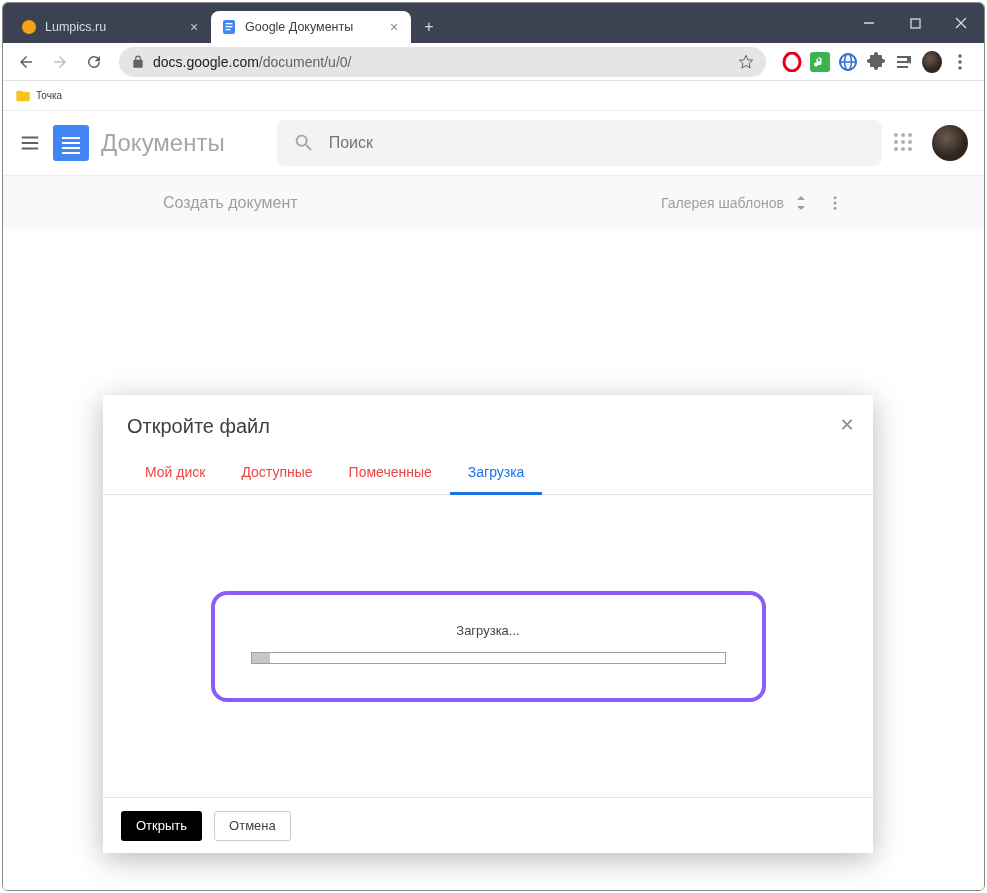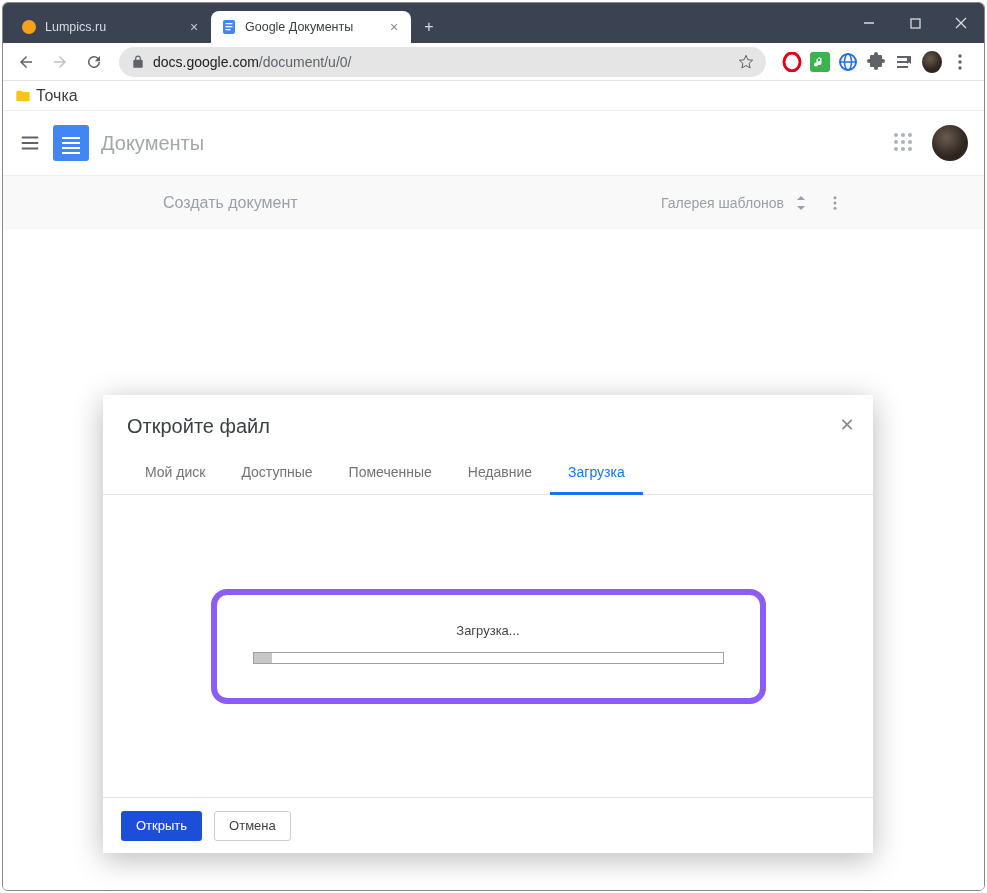--- a/index.html
+++ b/index.html
@@ -22,31 +22,31 @@
 .nav-btn { width: 30px; height: 30px; display: flex; align-items: center; justify-content: center; color: #5f6368; border-radius: 50%; }
 .nav-btn.disabled { color: #bdc1c6; }
 .addrbar { flex: 1; height: 30px; background: #e5e5e5; border-radius: 15px; display: flex; align-items: center; padding: 0 12px; gap: 8px; margin: 0 6px; }
 .addrbar .lock { color: #5f6368; }
 .addrbar .url { font-size: 14px; color: #202124; }
 .addrbar .url .rest { color: #5f6368; }
 .addrbar .star { margin-left: auto; color: #5f6368; }
 .ext-icons { display: flex; align-items: center; gap: 8px; padding: 0 6px; }
 .ext-icon { width: 20px; height: 20px; display: flex; align-items: center; justify-content: center; }
 
-.bookmarks { height: 30px; background: #fff; border-bottom: 1px solid #ececec; display: flex; align-items: center; padding: 0 12px; gap: 6px; font-size: 16px; color: #3c4043; }
+.bookmarks { height: 30px; background: #fff; border-bottom: 1px solid #ececec; display: flex; align-items: center; padding: 0 12px; gap: 6px; font-size: 10px; color: #3c4043; }
 .bm-folder { display: flex; align-items: center; gap: 5px; }
 .bm-folder svg { fill: #f5c518; }
 
 
 .app { background: #fff; position: relative; height: calc(100% - 108px); }
 .app-header { height: 64px; display: flex; align-items: center; padding: 0 16px; gap: 12px; }
 .menu-icon { color: #5f6368; }
 .docs-logo { width: 36px; height: 36px; background: #4285f4; border-radius: 3px; position: relative; display: flex; align-items: center; justify-content: center; }
 .docs-logo::before { content: ""; width: 18px; height: 2px; background: #fff; box-shadow: 0 5px 0 #fff, 0 10px 0 #fff, 0 -5px 0 #fff; position: absolute; }
-.app-title { font-size: 20px; color: #a3a7ab; font-weight: 400; }
+.app-title { font-size: 24px; color: #a3a7ab; font-weight: 400; }
 .search-wrap { margin-left: 40px; flex: 1; max-width: 680px; height: 46px; background: #f1f3f4; border-radius: 8px; display: flex; align-items: center; padding: 0 16px; gap: 14px; }
 .search-wrap svg { fill: #a3a7ab; }
 .search-input { border: none; background: transparent; font-size: 16px; color: #5f6368; outline: none; flex: 1; }
 .header-right { margin-left: auto; display: flex; align-items: center; gap: 18px; }
 .apps-grid { width: 20px; height: 20px; display: grid; grid-template-columns: repeat(3,4px); grid-template-rows: repeat(3,4px); gap: 3px; }
 .apps-grid span { background: #aeb2b7; border-radius: 50%; }
 .avatar { width: 36px; height: 36px; border-radius: 50%; background: radial-gradient(circle at 40% 35%, #6b5b4e 0%, #2e2520 60%); }
 
 .create-row { height: 54px; display: flex; align-items: center; padding: 0 140px 0 160px; background: #f9f9f9; border-top: 1px solid #eee; }
 .create-label { font-size: 16px; color: #9aa0a6; }
@@ -60,30 +60,30 @@
 .doc-card .doc-title { font-size: 14px; color: #3c4043; white-space: nowrap; overflow: hidden; text-overflow: ellipsis; margin-bottom: 6px; }
 .doc-card .doc-sub { display: flex; align-items: center; gap: 6px; font-size: 12px; color: #7d8085; }
 .mini-doc-icon { width: 16px; height: 16px; background: #4285f4; border-radius: 2px; position: relative; }
 .mini-doc-icon::before { content:""; position:absolute; left:3px; right:3px; top:4px; height:1.5px; background:#fff; box-shadow: 0 3px 0 #fff, 0 6px 0 #fff; }
 
 
 .modal { position: absolute; left: 100px; top: 284px; width: 770px; height: 458px; background: #fff; box-shadow: 0 6px 28px rgba(0,0,0,0.28); display: flex; flex-direction: column; }
 .modal-title { font-size: 20px; color: #3c4043; padding: 20px 24px 6px; }
 .modal-close { position: absolute; right: 14px; top: 18px; color: #8a8d91; font-size: 18px; cursor: pointer; width: 24px; height: 24px; display: flex; align-items: center; justify-content: center; }
 .modal-tabs { display: flex; gap: 0; padding: 10px 24px 0; border-bottom: 1px solid #e3e3e3; }
-.modal-tab { padding: 10px 18px 12px; font-size: 14px; color: #737373; cursor: pointer; }
+.modal-tab { padding: 10px 18px 12px; font-size: 14px; color: #ef4444; cursor: pointer; }
 .modal-tab.active { color: #1a73e8; border-bottom: 3px solid #1a73e8; margin-bottom: -1px; font-weight: 500; }
 .modal-body { flex: 1; display: flex; align-items: center; justify-content: center; position: relative; }
-.highlight-box { border: 6px solid #8b5cf6; border-radius: 16px; padding: 28px 36px 34px; width: 555px; }
+.highlight-box { border: 4px solid #8b5cf6; border-radius: 16px; padding: 28px 36px 34px; width: 555px; }
 .loading-label { text-align: center; font-size: 13px; color: #444; margin-bottom: 14px; }
 .progress { width: 100%; height: 12px; border: 1px solid #9f9f9f; background: #fff; }
 .progress-fill { width: 4%; height: 100%; background: #c7c7c7; }
 .modal-footer { height: 56px; border-top: 1px solid #e3e3e3; display: flex; align-items: center; padding: 0 18px; gap: 12px; }
 .btn { height: 30px; padding: 0 14px; font-size: 13px; border-radius: 3px; display: flex; align-items: center; cursor: pointer; border: 1px solid transparent; }
-.btn-primary { background: #1d4ed8; color: #fff; }
+.btn-primary { background: #000000; color: #fff; }
 .btn-secondary { background: #fff; color: #404040; border-color: #ccc; }
 
 svg { display: block; }
 </style>
 </head>
 <body>
 
 <div class="browser-frame">
 
   <div class="titlebar">
@@ -212,20 +212,26 @@
 
   <div class="app">
     <div class="app-header">
       <div class="menu-icon">
           <svg width="22" height="22" viewBox="0 0 24 24">
             <path d="M3 6h18M3 12h18M3 18h18" stroke="#5f6368" stroke-width="2"></path>
           </svg>
         </div>
       <div class="docs-logo"></div>
       <div class="app-title">Документы</div>
+      <div class="search-wrap">
+        <svg width="22" height="22" viewBox="0 0 24 24">
+            <path d="M15.5 14h-.8l-.3-.3a6.5 6.5 0 1 0-.7.7l.3.3v.8l5 5 1.5-1.5-5-5zM9.5 14a4.5 4.5 0 1 1 0-9 4.5 4.5 0 0 1 0 9z"></path>
+          </svg>
+        <input class="search-input" placeholder="Поиск" style="">
+      </div>
       <div class="header-right">
         <div class="apps-grid">
             <span></span>
             <span></span>
             <span></span>
             <span></span>
             <span></span>
             <span></span>
             <span></span>
             <span></span>
@@ -300,21 +306,20 @@
       </div>
     </div>
 
     <div class="modal">
       <div class="modal-title">Откройте файл</div>
       <div class="modal-close">✕</div>
       <div class="modal-tabs">
         <div class="modal-tab">Мой диск</div>
         <div class="modal-tab">Доступные</div>
         <div class="modal-tab">Помеченные</div>
-        <div class="modal-tab">Недавние</div>
         <div class="modal-tab active">Загрузка</div>
       </div>
       <div class="modal-body">
         <div class="highlight-box">
           <div class="loading-label">Загрузка...</div>
           <div class="progress">
             <div class="progress-fill"></div>
           </div>
         </div>
       </div>

